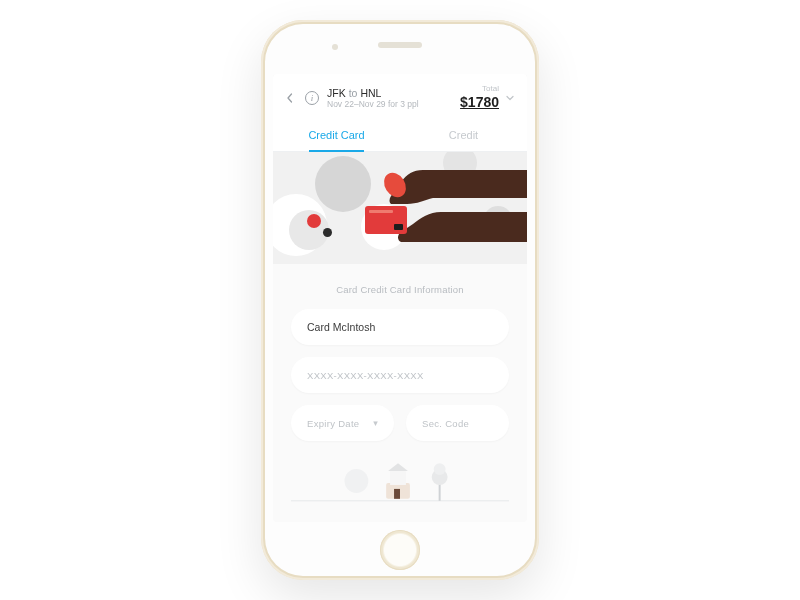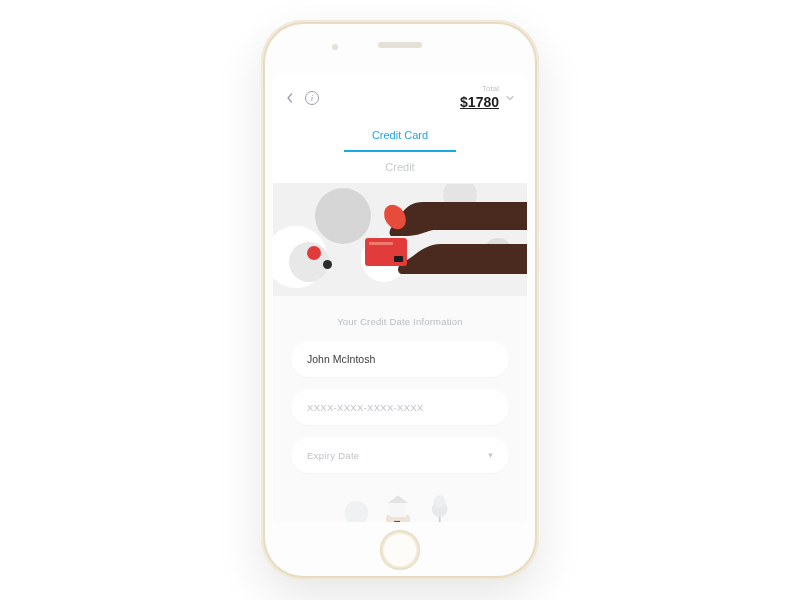--- a/index.html
+++ b/index.html
@@ -46,21 +46,21 @@
   .back { width: 14px; height:14px; display:flex; align-items:center; justify-content:center; color:#9aa0a6; }
   .info-icn { width:14px; height:14px; border:1px solid #9aa0a6; border-radius:50%; color:#9aa0a6; font-size:9px; display:flex;align-items:center;justify-content:center; font-style:italic; font-family: Georgia, serif;}
   .route { font-size:10.5px; color:#2b2b2b; display:flex; gap:3px; }
   .route .to { color:#9aa0a6; }
   .sub { font-size:8.5px; color:#b4b8bd; }
   .tot { margin-left:auto; text-align:right; display:flex; align-items:center; gap:6px;justify-content:flex-end;}
   .tot .lbl { font-size:8px; color:#c1c5c9; display:block; }
   .tot .amt { font-size:14px; font-weight:600; color:#1e1e1e;text-decoration:underline; }
   .tot .chev { color:#c1c5c9; }
   
-  .tabs { background:#ffffff; display:flex; border-bottom:1px solid #eef0f2;flex-direction:column;}
+  .tabs { background:#ffffff; display:flex; border-bottom:1px solid #eef0f2;}
   .tab { flex:1; text-align:center; padding:10px 0; font-size:11px; color:#c6cace; }
   .tab.active { color:#1aa9e8; position:relative;}
   .tab.active::after{content:"";position:absolute;left:28%;right:28%;bottom:-1px;height:2px;background:#1aa9e8;}
   
   .illus { height: 112px; background:#f1f1f1; position:relative; overflow:hidden;}
   .bub { position:absolute; border-radius:50%; }
   
   .form { flex:1; background:#fafafa; padding: 14px 18px 0; text-align:center; overflow:hidden;}
   .form-title { font-size:9.5px; color:#b8bcc1; margin:6px 0 14px; letter-spacing:.2px;}
   .field {
@@ -84,20 +84,28 @@
 
   <div class="screen">
 
     <div class="hdr">
       <div class="back">
         <svg width="10" height="10" viewBox="0 0 10 10">
           <polyline points="6.5,1 3,5 6.5,9" fill="none" stroke="#9aa0a6" stroke-width="1.3" stroke-linecap="round" stroke-linejoin="round"></polyline>
         </svg>
       </div>
       <div class="info-icn">i</div>
+      <div>
+        <div class="route">
+          <span>JFK</span>
+          <span class="to">to</span>
+          <span>HNL</span>
+        </div>
+        <div class="sub">Nov 22–Nov 29 for 3 ppl</div>
+      </div>
       <div class="tot">
         <div>
           <span class="lbl">Total</span>
           <span class="amt">$1780</span>
         </div>
         <svg class="chev" width="10" height="10" viewBox="0 0 10 10">
           <polyline points="2,3.5 5,6.5 8,3.5" fill="none" stroke="#c1c5c9" stroke-width="1.2" stroke-linecap="round" stroke-linejoin="round"></polyline>
         </svg>
       </div>
     </div>
@@ -125,34 +133,37 @@
 
         <path d="M260 60 L168 60 C156 60 148 66 140 72 L128 80 C124 83 124 88 128 90 L260 90 Z" fill="#4a2a1e"></path>
 
         <rect x="92" y="54" width="42" height="28" rx="3" fill="#e23b3b"></rect>
         <rect x="96" y="58" width="24" height="3" rx="1" fill="#ef7a6f"></rect>
         <rect x="121" y="72" width="9" height="6" rx="1" fill="#1d1d1d"></rect>
       </svg>
     </div>
 
     <div class="form">
-      <div class="form-title">Your Credit Date  Information</div>
+      <div class="form-title">Card Credit Card  Information</div>
 
       <div class="field">
-        <span>John McIntosh</span>
+        <span>Card McIntosh</span>
       </div>
 
       <div class="field placeholder">
         <span>XXXX-XXXX-XXXX-XXXX</span>
       </div>
 
       <div class="row2">
         <div class="field placeholder">
           <span>Expiry Date</span>
           <span class="caret">▾</span>
+        </div>
+        <div class="field placeholder">
+          <span>Sec. Code</span>
         </div>
       </div>
 
       <div class="footer-ill">
         <svg viewBox="0 0 220 46" width="100%" height="46">
           <line x1="0" y1="44" x2="220" y2="44" stroke="#e6e8ea" stroke-width="1"></line>
           <circle cx="66" cy="24" r="12" fill="#f0f1f2"></circle>
           <rect x="96" y="26" width="24" height="16" rx="2" fill="#efe3d8"></rect>
           <rect x="100" y="14" width="16" height="14" fill="#f6f6f6"></rect>
           <polygon points="98,14 118,14 108,6" fill="#e2e3e4"></polygon>

